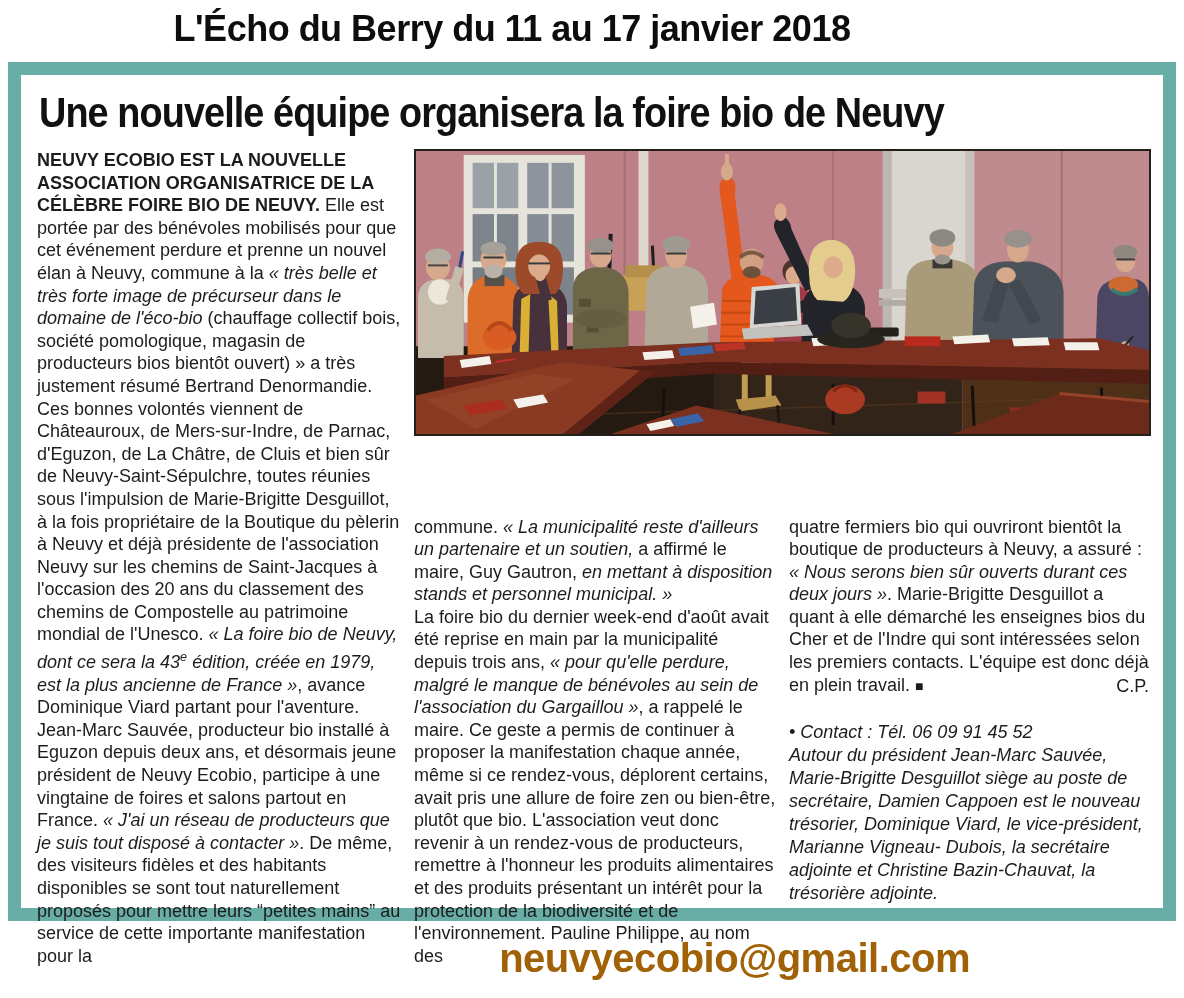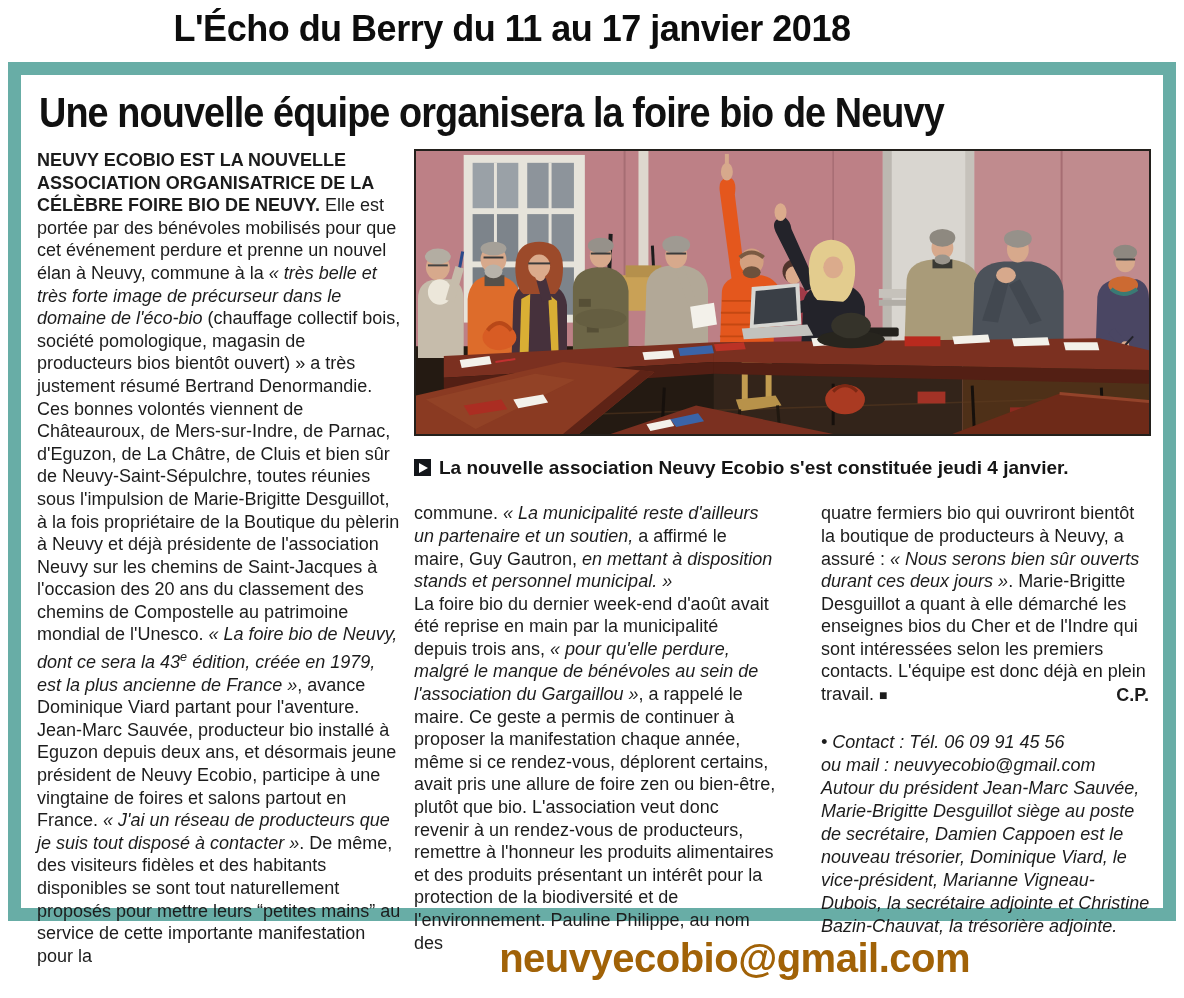--- a/index.html
+++ b/index.html
@@ -36,29 +36,29 @@
   .photo-wrap svg { display:block; width:100%; height:100%; }
   .caption { grid-column:2 / 4; grid-row:2; padding:8px 0 10px 0; font-size:19px; font-weight:700; color:#151515; }
   .caption .play {
     display:inline-block; width:17px; height:17px; background:#13161a; vertical-align:-2px; margin-right:8px; position:relative;
   }
   .caption .play::after {
     content:""; position:absolute; left:5px; top:3.5px;
     border-left:9px solid #fff; border-top:5px solid transparent; border-bottom:5px solid transparent;
   }
   .col2 { grid-column:2; grid-row:3; }
-  .col3 { grid-column:3; grid-row:3;margin-left:32px; }
+  .col3 { grid-column:3; grid-row:3; }
 
   .seg-bold { font-weight:700; }
   .seg-italic { font-style:italic; }
   .seg-endmark { font-size:14px; letter-spacing:2px; }
   sup.seg-italic { font-style:italic; font-size:70%; }
 
   .sigline { position:relative; }
-  .sig { position:absolute; right:2px; bottom:0; font-weight:700; }
+  .sig { position:absolute; right:2px; bottom:0; font-weight:400; }
 
   .contact { margin-top:24px; font-style:italic; font-size:18px; line-height:23px; color:#1c1c1c; }
 
   .footer-email {
     position:absolute; top:936px; right:54px;
     font-size:40px; font-weight:700; letter-spacing:-0.5px; color:#a16207;
   }
 </style>
 </head>
 <body>
@@ -262,33 +262,29 @@
             <polygon points="98,252 128,247 133,255 103,261" fill="#f3f1ea"></polygon>
             <polygon points="196,287 282,258 420,287" fill="#7b3020"></polygon>
             <polygon points="256,272 284,266 290,274 262,280" fill="#3a64a8"></polygon>
             <polygon points="232,277 256,272 260,279 236,284" fill="#f3f1ea"></polygon>
             <polygon points="540,287 648,246 738,254 738,287" fill="#6e2a18"></polygon>
             <line x1="648" y1="246" x2="738" y2="254" stroke="#93432a" stroke-width="3"></line>
           </g>
         </svg>
       </div>
 
-      <div class="caption">
-        <span class="play"></span><span>La nouvelle association Neuvy Ecobio s'est constituée jeudi 4 janvier.</span>
-      </div>
 
       <div class="bodytext col2"><span class="seg-normal">commune. </span><span class="seg-italic">« La municipalité reste d'ailleurs un partenaire et un soutien, </span><span class="seg-normal">a affirmé le maire, Guy Gautron, </span><span class="seg-italic">en mettant à disposition stands et personnel municipal. »</span><br><span class="seg-normal">La foire bio du dernier week-end d'août avait été reprise en main par la municipalité depuis trois ans, </span><span class="seg-italic">« pour qu'elle perdure, malgré le manque de bénévoles au sein de l'association du Gargaillou »</span><span class="seg-normal">, a rappelé le maire. Ce geste a permis de continuer à proposer la manifestation chaque année, même si ce rendez-vous, déplorent certains, avait pris une allure de foire zen ou bien-être, plutôt que bio. L'association veut donc revenir à un rendez-vous de producteurs, remettre à l'honneur les produits alimentaires et des produits présentant un intérêt pour la protection de la biodiversité et de l'environnement. Pauline Philippe, au nom des</span></div>
 
       <div class="col3">
         <div class="bodytext sigline"><span class="seg-normal">quatre fermiers bio qui ouvriront bientôt la boutique de producteurs à Neuvy, a assuré : </span><span class="seg-italic">« Nous serons bien sûr ouverts durant ces deux jours »</span><span class="seg-normal">.  Marie-Brigitte Desguillot a quant à elle démarché les enseignes bios du Cher et de l'Indre qui sont intéressées selon les premiers contacts. L'équipe est donc déjà en plein travail. </span><span class="seg-endmark">■</span>
           <span class="sig">C.P.</span>
         </div>
         <div class="contact">
-          <div>• Contact : Tél.  06 09 91 45 56</div>
-          <div>ou mail : neuvyecobio@gmail.com</div>
+          <div>• Contact : Tél.  06 09 91 45 52</div>
           <div>Autour du président Jean-Marc Sauvée, Marie-Brigitte Desguillot siège au poste de secrétaire, Damien Cappoen est le nouveau trésorier, Dominique Viard, le vice-président, Marianne Vigneau- Dubois, la secrétaire adjointe et Christine Bazin-Chauvat, la trésorière adjointe.</div>
         </div>
       </div>
 
     </div>
   </div>
 
   <div class="footer-email">neuvyecobio@gmail.com</div>
 
 </div>

